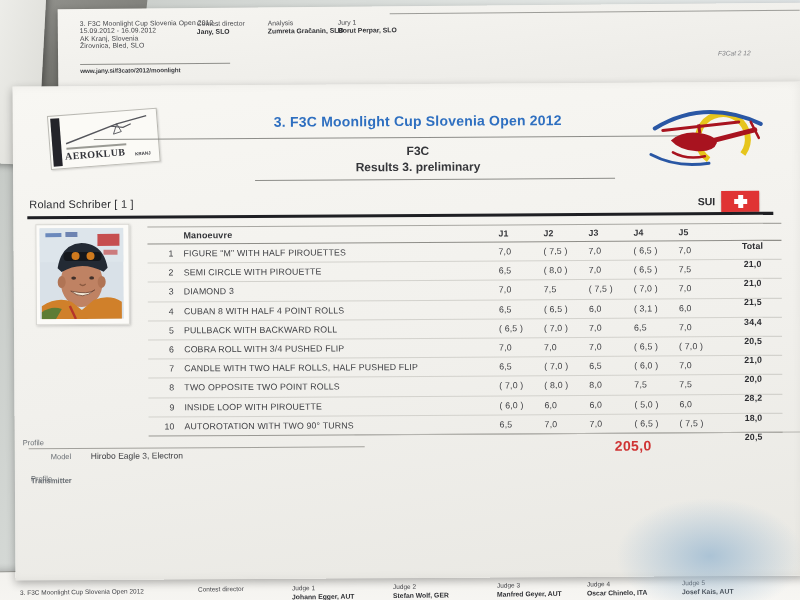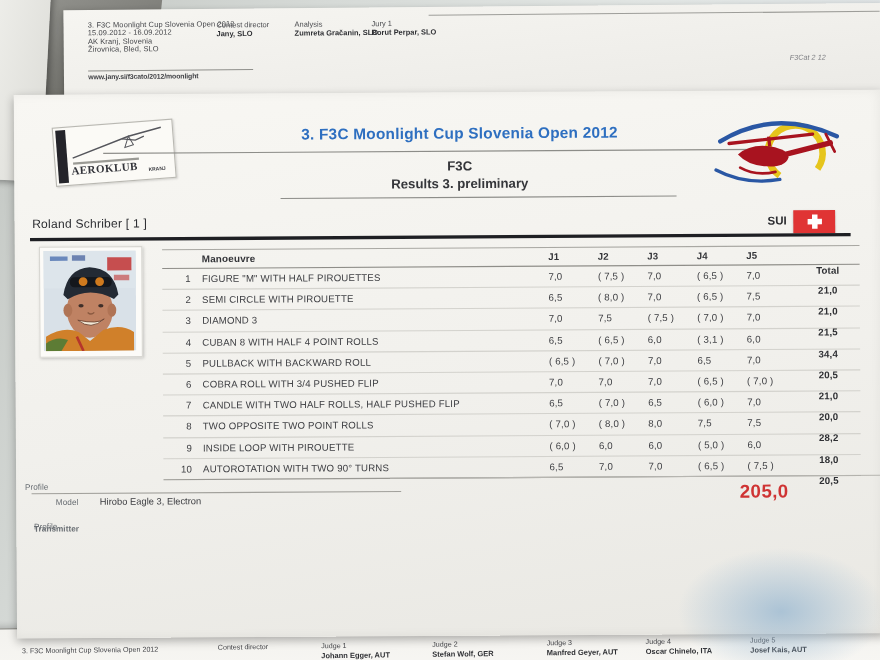--- a/index.html
+++ b/index.html
@@ -78,22 +78,22 @@
   .trow.head{height:16px;border-top:1px solid #a9a8a3;border-bottom:1px solid #8f8e89;
     font-weight:bold;color:#333438;}
   .trow:last-child{border-bottom:1px solid #9a9994;}
   .c-num{width:36px;text-align:right;padding-right:10px;box-sizing:border-box;}
   .c-name{flex:1;text-align:left;}
   .c-s{width:45px;white-space:nowrap;}
   .c-t{width:58px;text-align:center;font-weight:bold;color:#2e2f33;margin-top:28px;}
   .trow.head .c-name{font-size:9px;}
 
   .hr3{left:340px;top:350px;width:448px;height:1px;background:#b6b5b0;}
-  .grand-total{left:600px;top:355px;width:160px;text-align:center;
-    font-size:17px;font-weight:bold;color:var(--grand-total-red,#cf3333);letter-spacing:.4px;}
+  .grand-total{left:600px;top:355px;width:160px;text-align:left;
+    font-size:14px;font-weight:bold;color:var(--grand-total-red,#cf3333);letter-spacing:.4px;}
 
   .profile-label{left:8px;top:352px;font-size:7.5px;color:#6a6f74;}
   .profile-hr{left:14px;top:362px;width:336px;height:1px;background:#a2a19c;}
   .p-lab{left:16px;font-size:7.5px;color:#6a6f74;}
   .p-val{left:76px;font-size:8.5px;font-weight:normal;color:#3a3b3f;}
 
   
   .sheet-bottom{left:-10px;top:566px;width:820px;height:52px;z-index:2;
     background:linear-gradient(#f3f2ee,#f8f7f4);transform:rotate(-0.75deg);
     border-top:1px solid #94948f;box-shadow:0 -2px 6px rgba(0,0,0,.18);}

